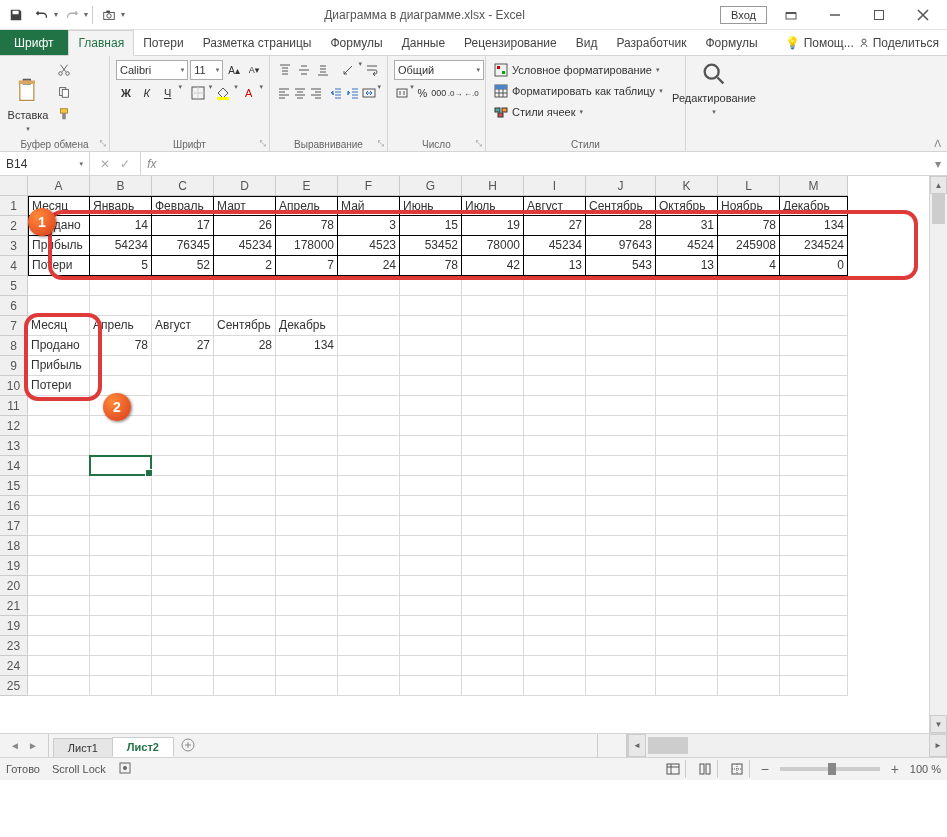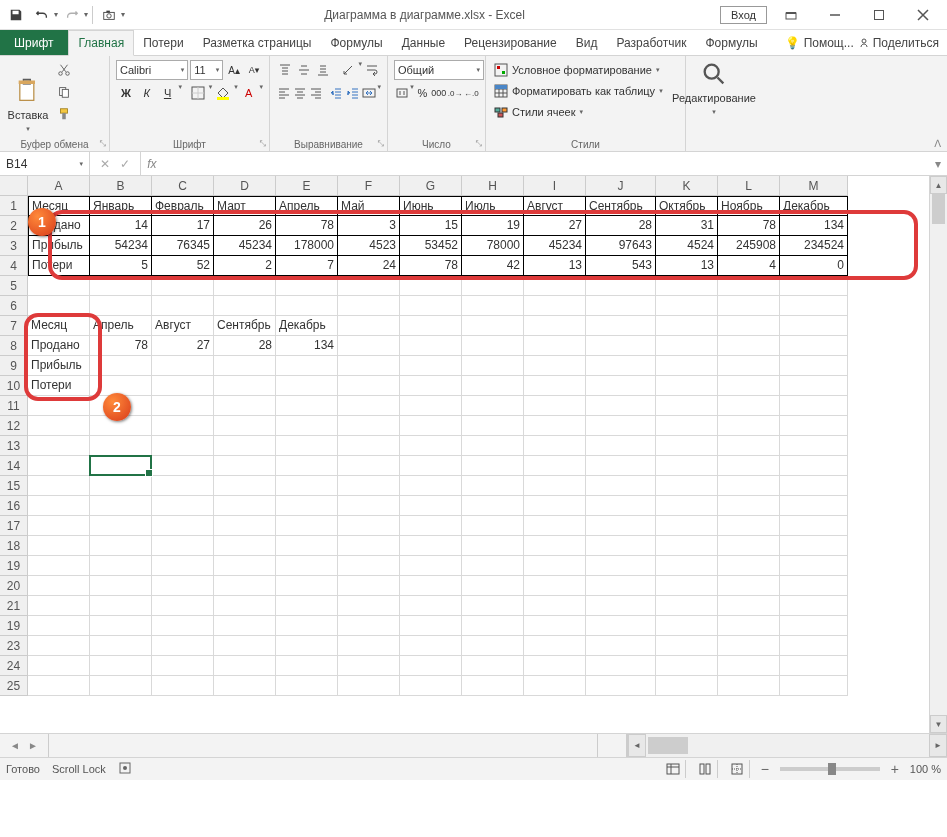--- a/index.html
+++ b/index.html
@@ -862,20 +862,28 @@
   <div class="callout-num" style="left:28px; top:32px;">1</div>
   <div class="callout-box1" style="left:24px; top:137px; width:78px; height:88px;"></div>
   <div class="callout-num" style="left:103px; top:217px;">2</div>
 </div>
 
 <div class="sheet-row">
   <div class="sheet-nav">
     <span>◄</span>
     <span>►</span>
   </div>
+  <div class="sheet-tabs">
+    <div class="stab">Лист1</div>
+    <div class="stab active">Лист2</div>
+    <div class="stab add"><svg viewBox="0 0 14 14">
+          <circle cx="7" cy="7" r="6" fill="none" stroke="#888"></circle>
+          <path d="M7 4v6M4 7h6" stroke="#888"></path>
+        </svg></div>
+  </div>
   <div class="sheet-hsplit"></div>
   <div class="hscroll">
     <div class="hscroll-btn">◄</div>
     <div class="hscroll-track">
         <div class="hscroll-thumb"></div>
       </div>
     <div class="hscroll-btn">►</div>
   </div>
 </div>
 

